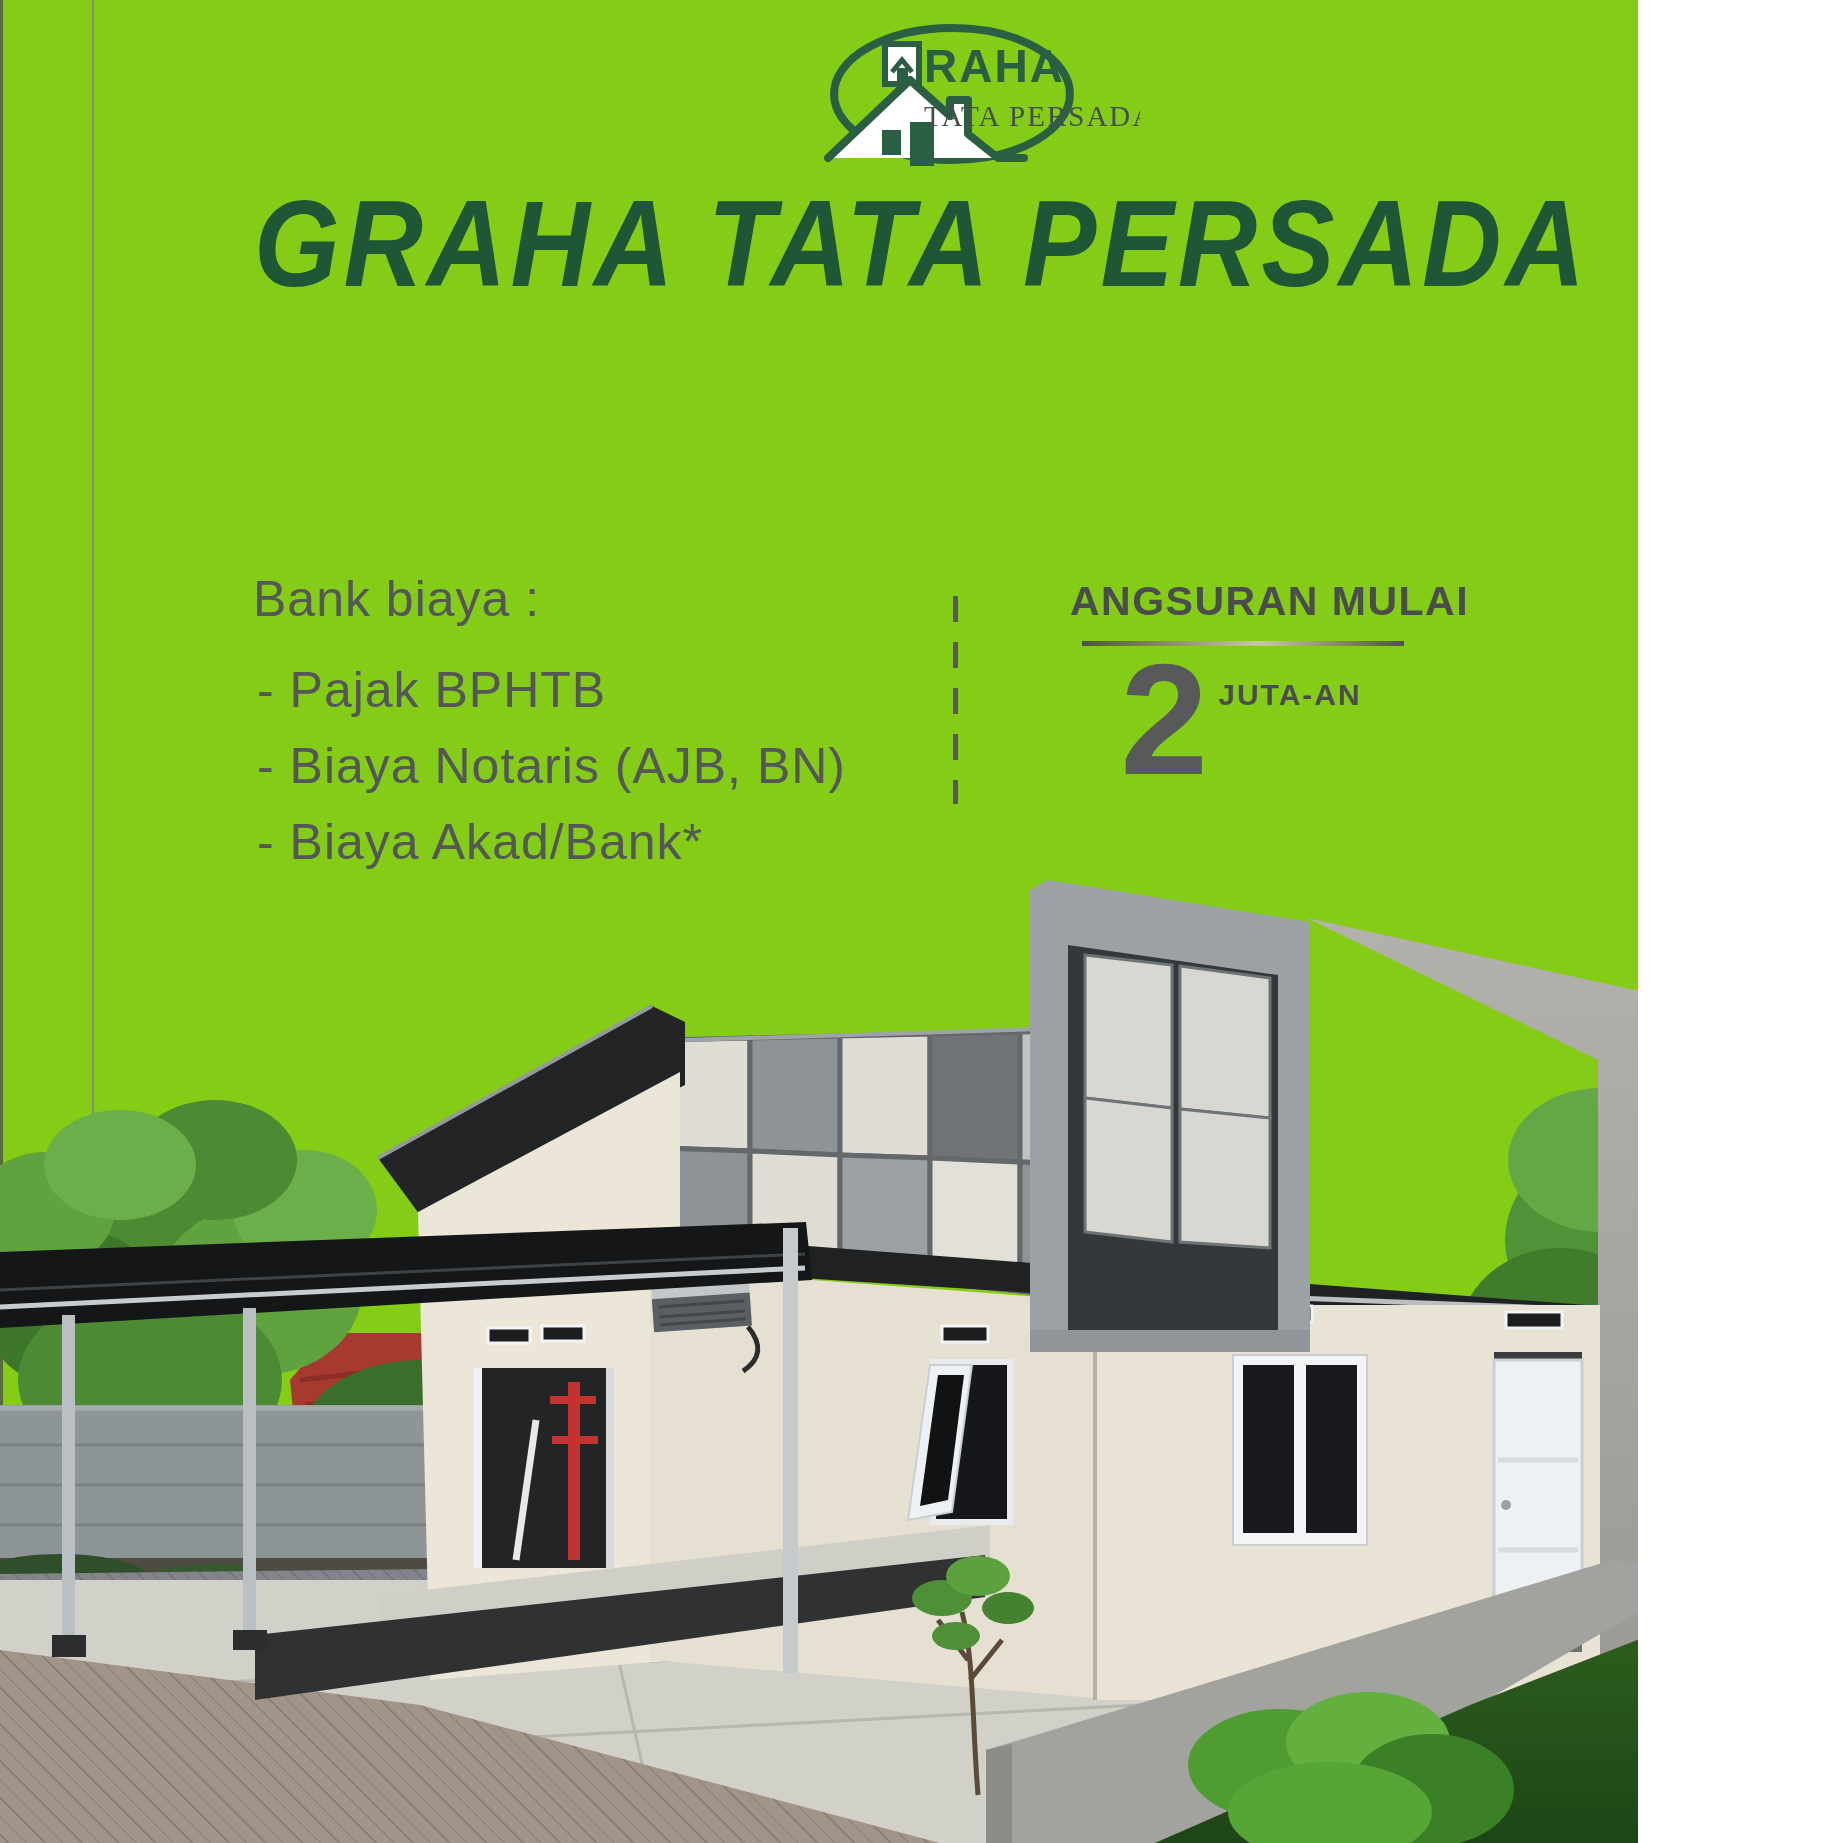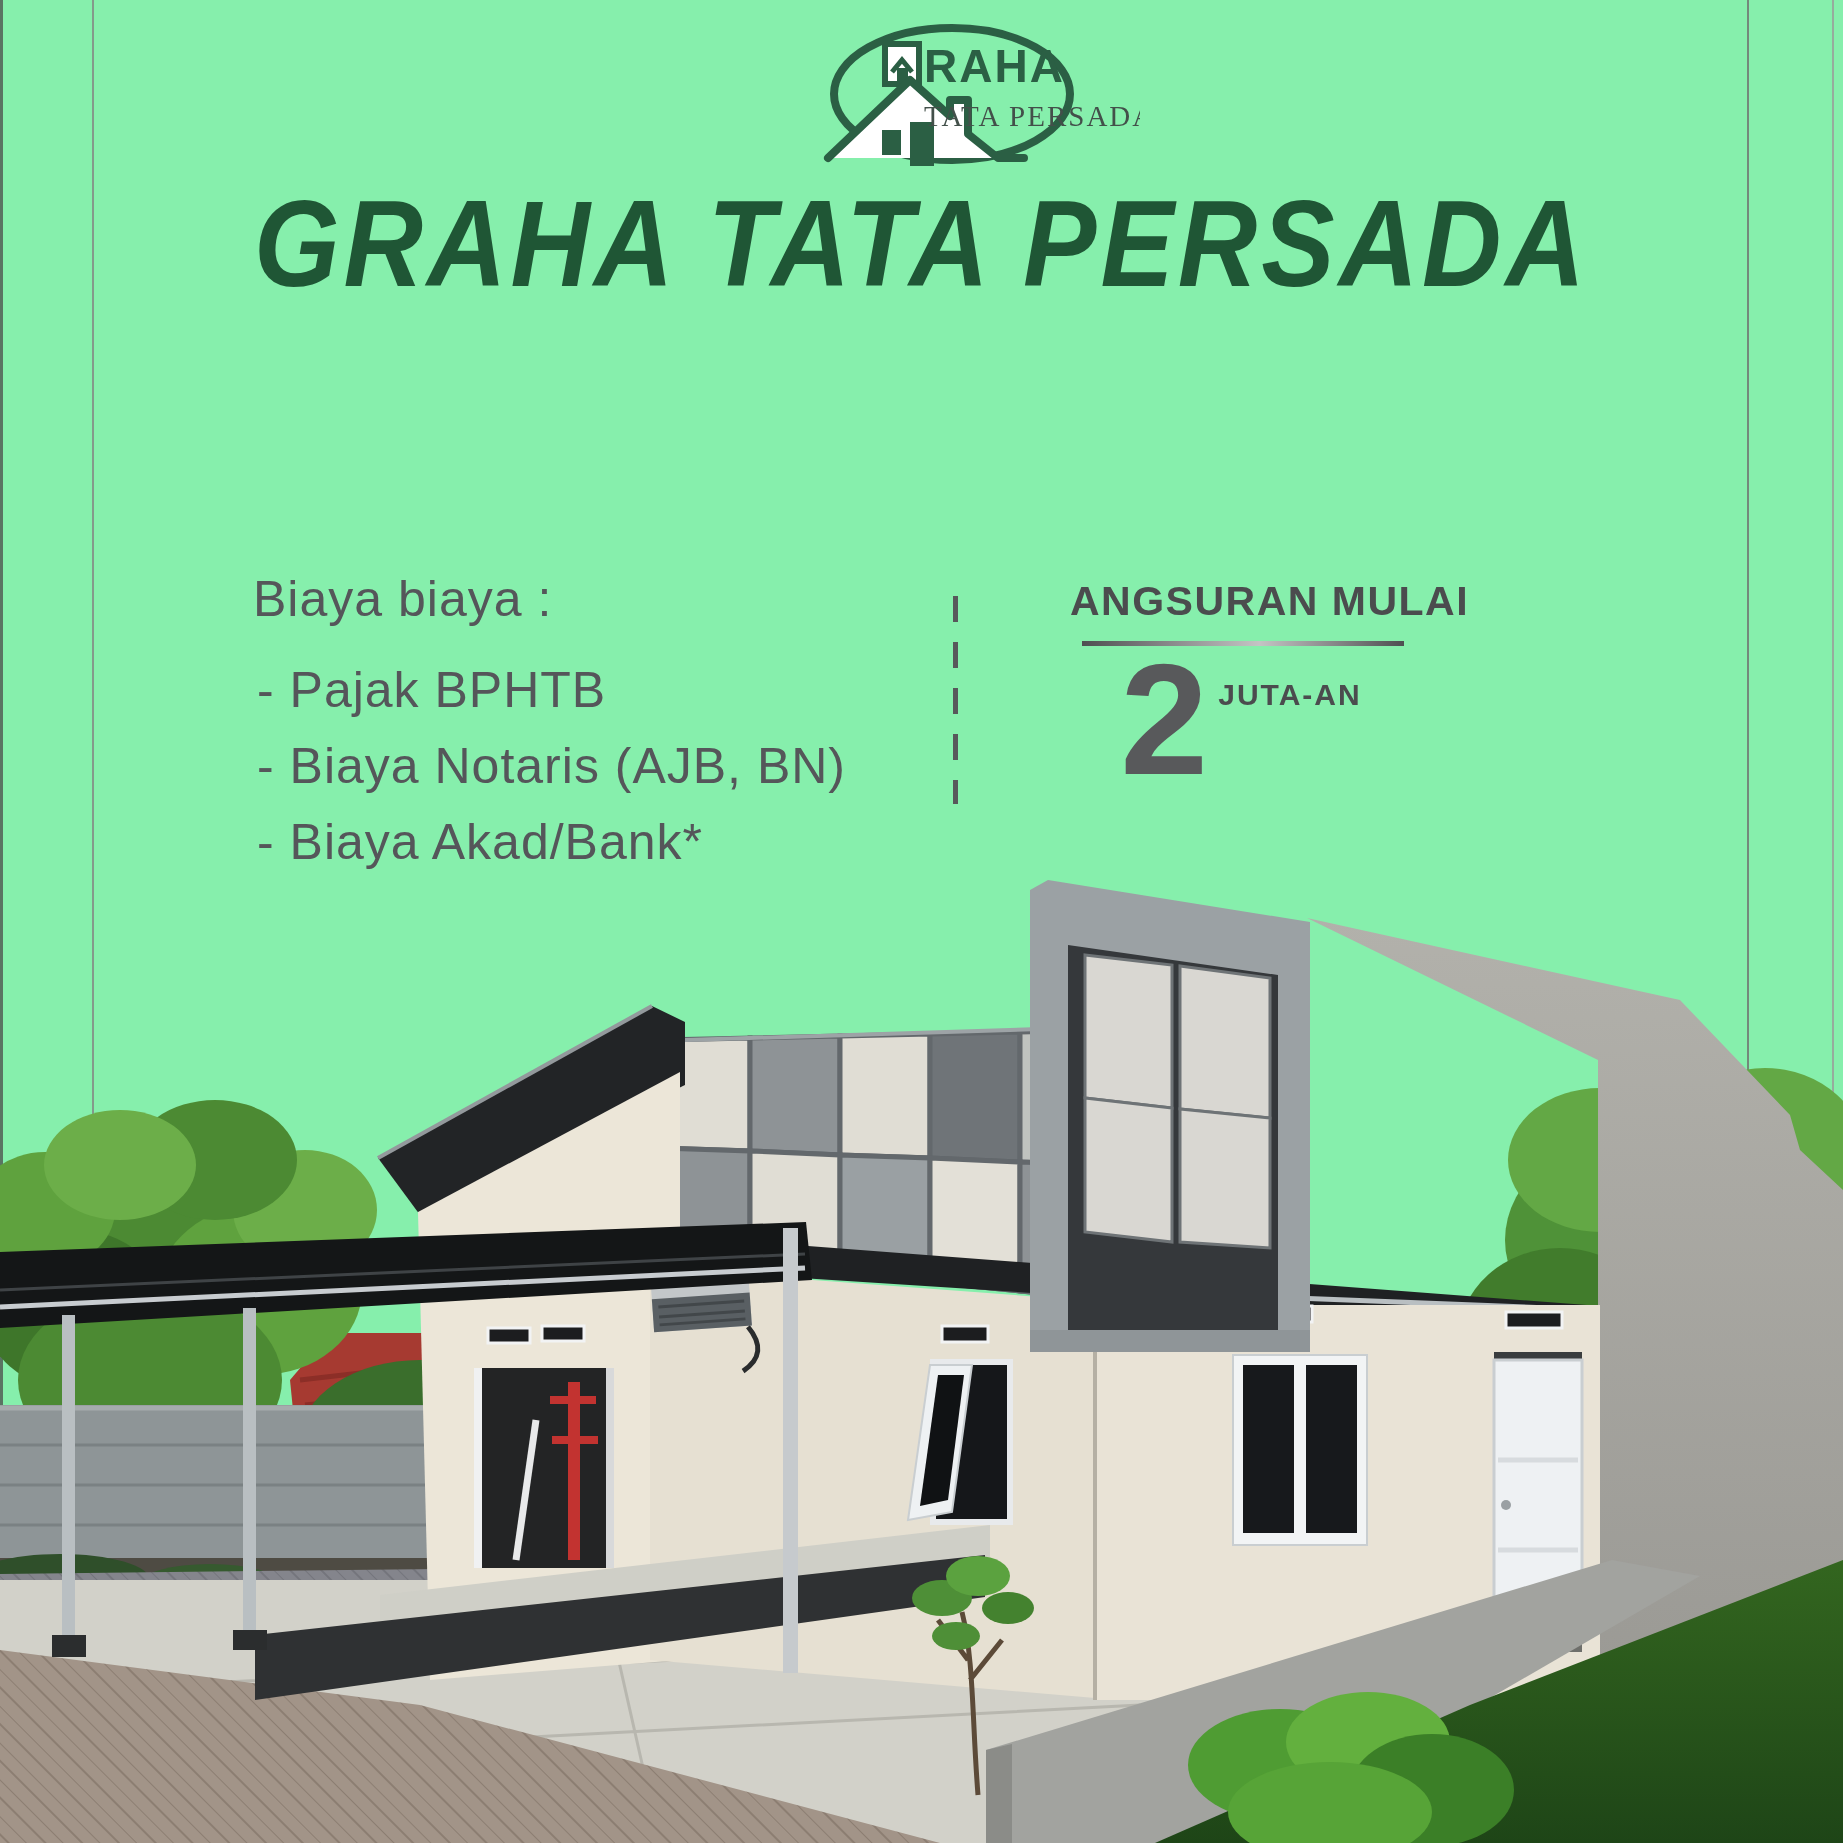--- a/index.html
+++ b/index.html
@@ -1,17 +1,17 @@
 <!DOCTYPE html>
 <html><head>
 <meta charset="utf-8">
 <style>
   html,body{margin:0;padding:0;background:#ffffff;}
   .poster{
-    position:relative;width:1843px;height:1843px;overflow:hidden;background:#86efac;
+    position:relative;width:1638px;height:1843px;overflow:hidden;background:#84cc16;
     font-family:"Liberation Sans",sans-serif;
   }
   
   .frame-line{position:absolute;top:0;z-index:1;}
   .fl-edge-left{left:0;width:3px;height:1455px;background:#4b4b4b;opacity:.75;}
   .fl-inner-left{left:92px;width:2px;height:1460px;background:#838383;opacity:.8;}
   .fl-inner-right{left:1747px;width:2px;height:1500px;background:#6f6f6f;opacity:.8;}
   .fl-edge-right{left:1832px;width:2px;height:1500px;background:#9a9a9a;opacity:.8;}
 
   .logo-wrap{position:absolute;left:800px;top:22px;width:340px;height:152px;z-index:3;}
@@ -75,21 +75,21 @@
       <rect x="82" y="108" width="19" height="25" fill="#2B5F44"></rect>
       <rect x="110" y="100" width="24" height="44" fill="#2B5F44"></rect>
       <text x="124" y="104" font-family="Liberation Serif, serif" font-size="29" letter-spacing="2" fill="#43504A">TATA PERSADA</text>
     </svg>
   </div>
 
   <div class="main-title">GRAHA TATA PERSADA</div>
 
 
   <div class="free-costs">
-    <p class="heading">Biaya biaya :</p>
+    <p class="heading">Bank biaya :</p>
     <ul>
       <li>- Pajak BPHTB</li>
       <li>- Biaya Notaris (AJB, BN)</li>
       <li>- Biaya Akad/Bank*</li>
     </ul>
   </div>
 
   <div class="v-dashes"></div>
 
   <div class="installment">

